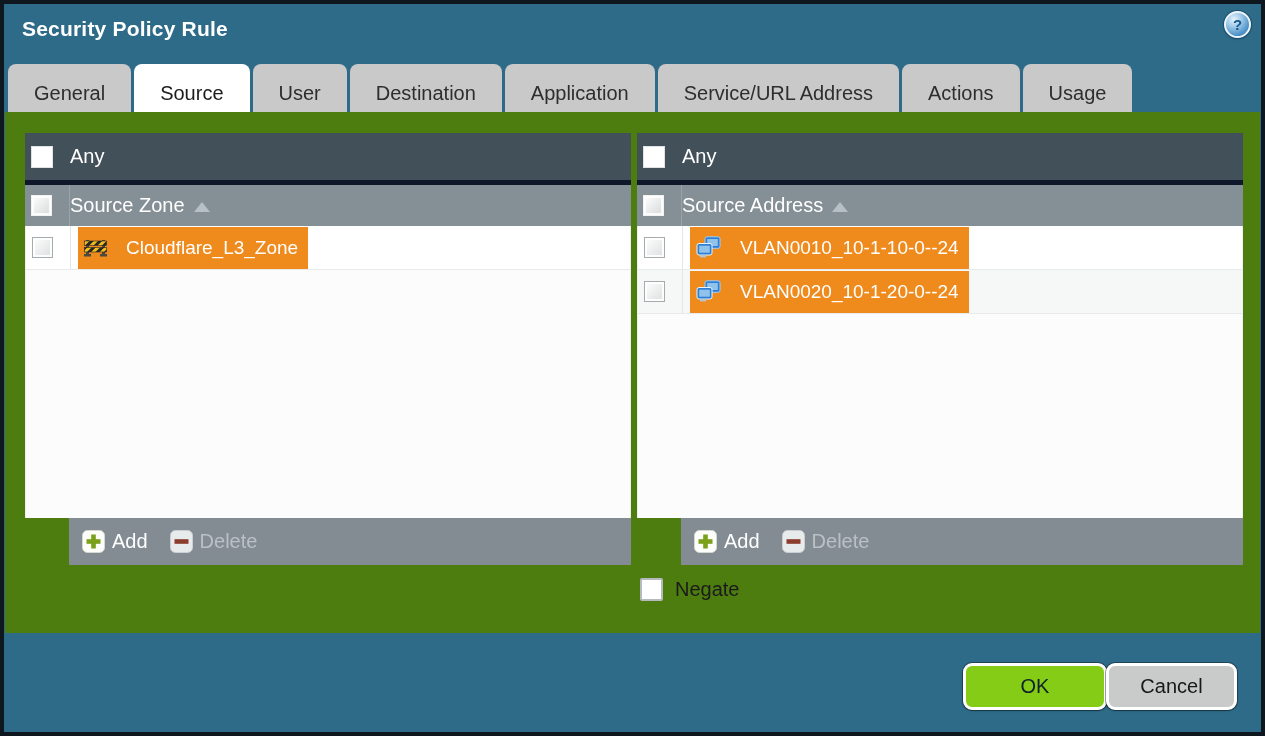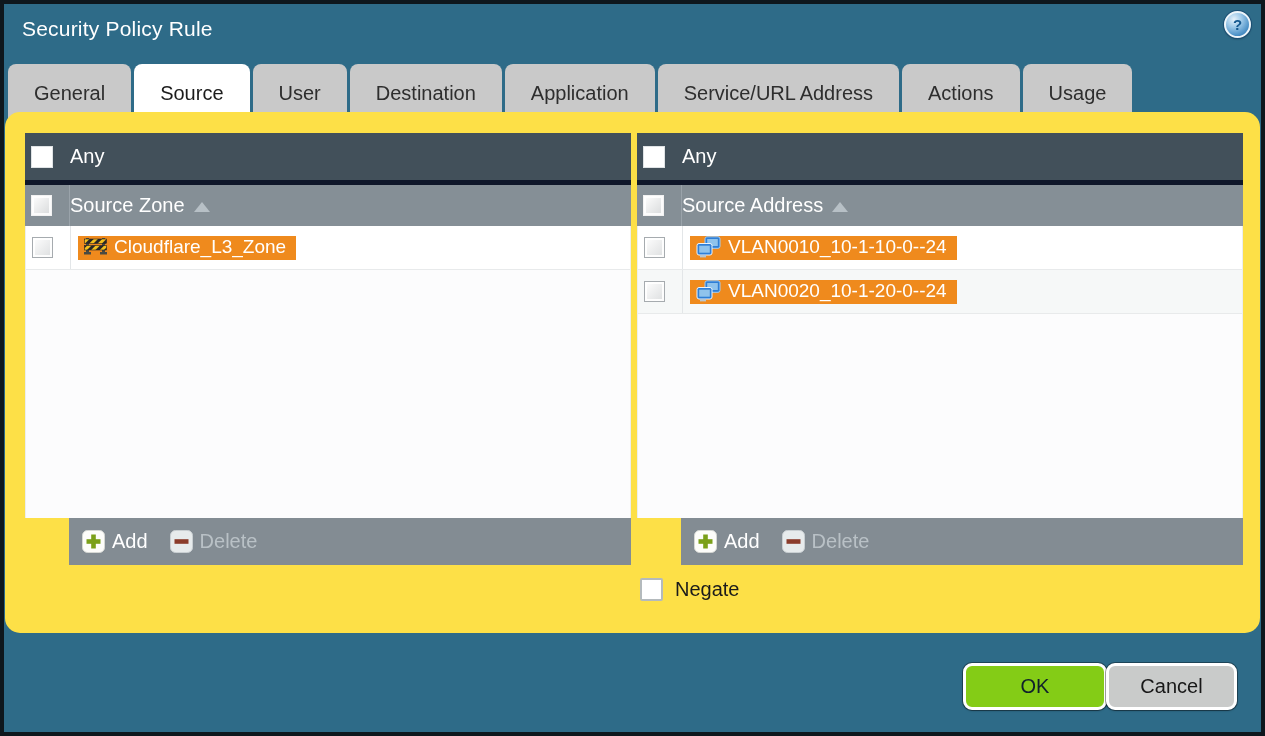--- a/index.html
+++ b/index.html
@@ -6,21 +6,21 @@
   html,body { width:1265px; height:736px; font-family:"Liberation Sans", sans-serif; }
   .dialog {
     position:relative; width:1265px; height:736px;
     background:var(--teal,#2e6b88);
     box-shadow: inset 0 0 0 4px #0e171d;
     overflow:hidden;
   }
   
   .title {
     position:absolute; left:22px; top:17px;
-    color:#fff; font-size:21px; letter-spacing:.2px;
+    color:#fff; font-size:21px; letter-spacing:.2px;font-weight:bold;
   }
   .help-btn {
     position:absolute; right:14px; top:11px; width:27px; height:27px;
     border-radius:50%;
     background: radial-gradient(circle at 35% 28%, #e8f3fb 0%, #9cc8e8 35%, #4f93c8 70%, #1f6aa8 100%);
     border:2px solid #eef5fa;
     box-shadow: 0 0 0 1px #1c4f74, 0 1px 2px rgba(0,0,0,.4);
     display:flex; align-items:center; justify-content:center;
     color:#15598f; font-size:15px; font-weight:bold; cursor:pointer;
   }
@@ -28,22 +28,21 @@
   .tabs { position:absolute; left:8px; top:64px; height:58px; display:flex; gap:3px; }
   .tab {
     background:#c9c9c9; border-radius:8px 8px 0 0;
     padding:0 26px; display:flex; align-items:center;
     font-size:20px; color:#2e2e2e; cursor:pointer; white-space:nowrap;
   }
   .tab.active { background:#ffffff; color:#1c1c1c; }
   
   .content {
     position:absolute; left:5px; top:112px; width:1255px; height:521px;
-    background:#fde047;
-    border-radius:15px;
+    background:#4d7c0f;
   }
   
   .panel {
     position:absolute; top:21px; width:606px; height:432px;
     display:flex; flex-direction:column;
   }
   .panel-left  { left:20px; }
   .panel-right { left:632px; }
   .any-header {
     height:47px; background:var(--header-dark,#42505a);
@@ -95,23 +94,23 @@
     width:21px; height:21px; border:1px solid #a6abaf;
     background:linear-gradient(135deg,#ffffff 0%,#dcdedf 100%);
     box-shadow: inset 0 0 0 2px rgba(255,255,255,.9);
   }
   .cb-negate {
     width:23px; height:23px; background:#fff;
     border:2px solid #b4babd; border-radius:2px;
   }
   
   .chip {
-    display:inline-flex; gap:7px;
+    display:inline-flex; align-items:center; gap:19px;
     background:var(--accent,#ef8a1d); color:#fff; font-size:19px;
-    height:24px; padding:0 10px 0 6px; margin-left:7px; white-space:nowrap;
+    height:42px; padding:0 10px 0 6px; margin-left:7px; white-space:nowrap;
   }
   
   .negate-row {
     position:absolute; left:635px; top:466px;
     display:flex; align-items:center; gap:12px;
   }
   .negate-row .negate-label { font-size:20px; color:#1b1b1b; }
   
   .btn {
     position:absolute; top:663px; height:47px;

